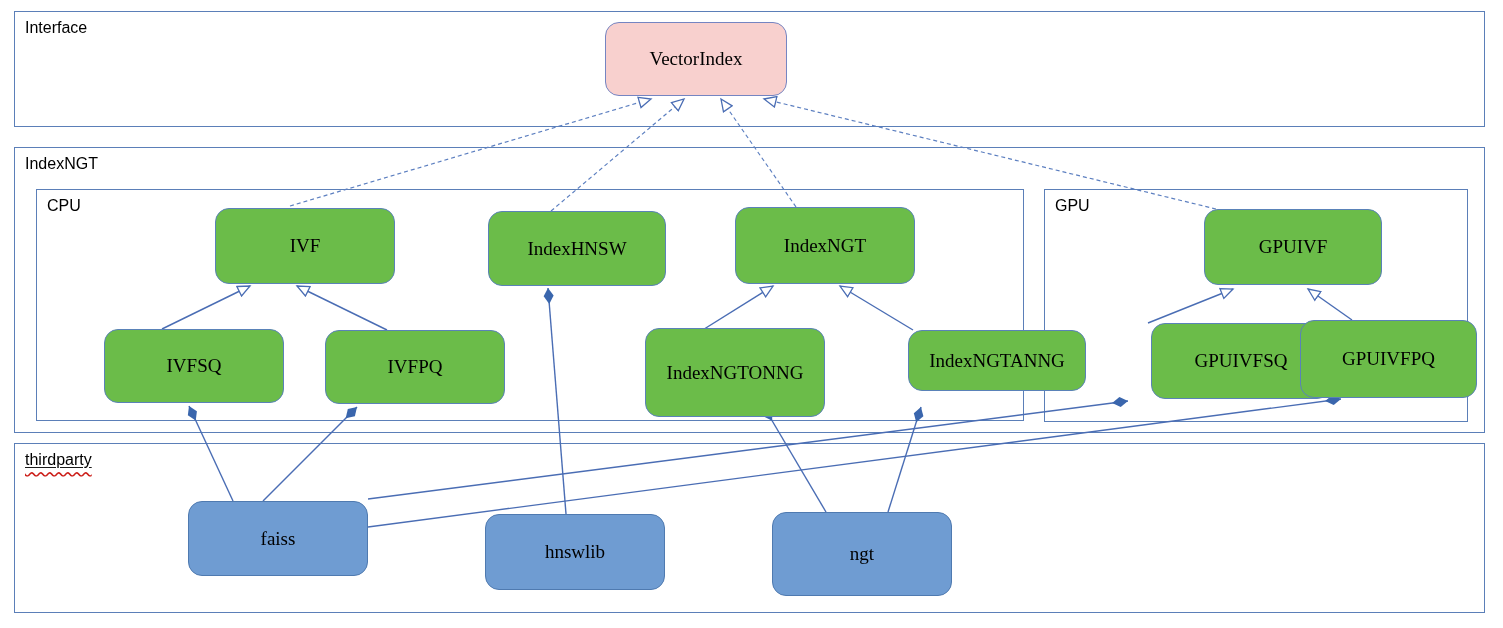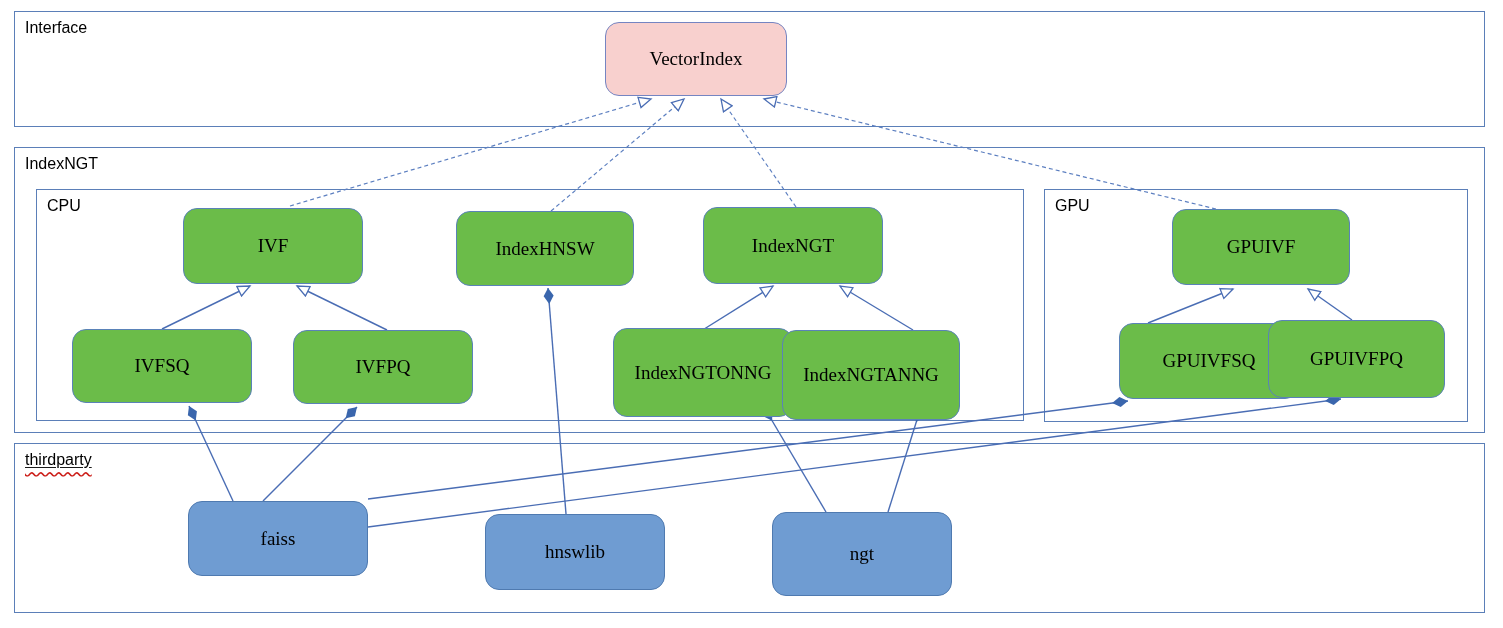--- a/index.html
+++ b/index.html
@@ -65,21 +65,21 @@
     border-radius: 14px;
     border: 1.5px solid var(--impl-border, #5a82b8);
     display: flex;
     align-items: center;
     justify-content: center;
     font-family: "Liberation Serif", serif;
     font-size: 19px;
     color: var(--text, #000);
     text-align: center;
   }
-  .node.green { background: var(--impl-fill, #6bbc49); }
+  .node.green { background: var(--impl-fill, #6bbc49); margin-left: 32px; }
   .node.blue  { background: var(--lib-fill, #6f9cd2); border-color: var(--lib-border, #4f7ab0); }
   .node.pink  { background: var(--interface-fill, #f8d0ce); border-color: var(--interface-border, #7585c2); }
 </style>
 </head>
 <body>
 
 <div class="stage">
 
   <div class="frame" style="left:14px;top:11px;width:1471px;height:116px">
     <span class="flabel">Interface</span>
@@ -157,21 +157,21 @@
   </div>
 
   <div class="node green" style="left:293px;top:330px;width:180px;height:74px">
     <span>IVFPQ</span>
   </div>
 
   <div class="node green" style="left:613px;top:328px;width:180px;height:89px">
     <span>IndexNGTONNG</span>
   </div>
 
-  <div class="node green" style="left:782px;top:330px;width:178px;height:90px">
+  <div class="node green" style="left:876px;top:330px;width:178px;height:61px">
     <span>IndexNGTANNG</span>
   </div>
 
   <div class="node green" style="left:1119px;top:323px;width:180px;height:76px">
     <span>GPUIVFSQ</span>
   </div>
 
   <div class="node green" style="left:1268px;top:320px;width:177px;height:78px">
     <span>GPUIVFPQ</span>
   </div>

